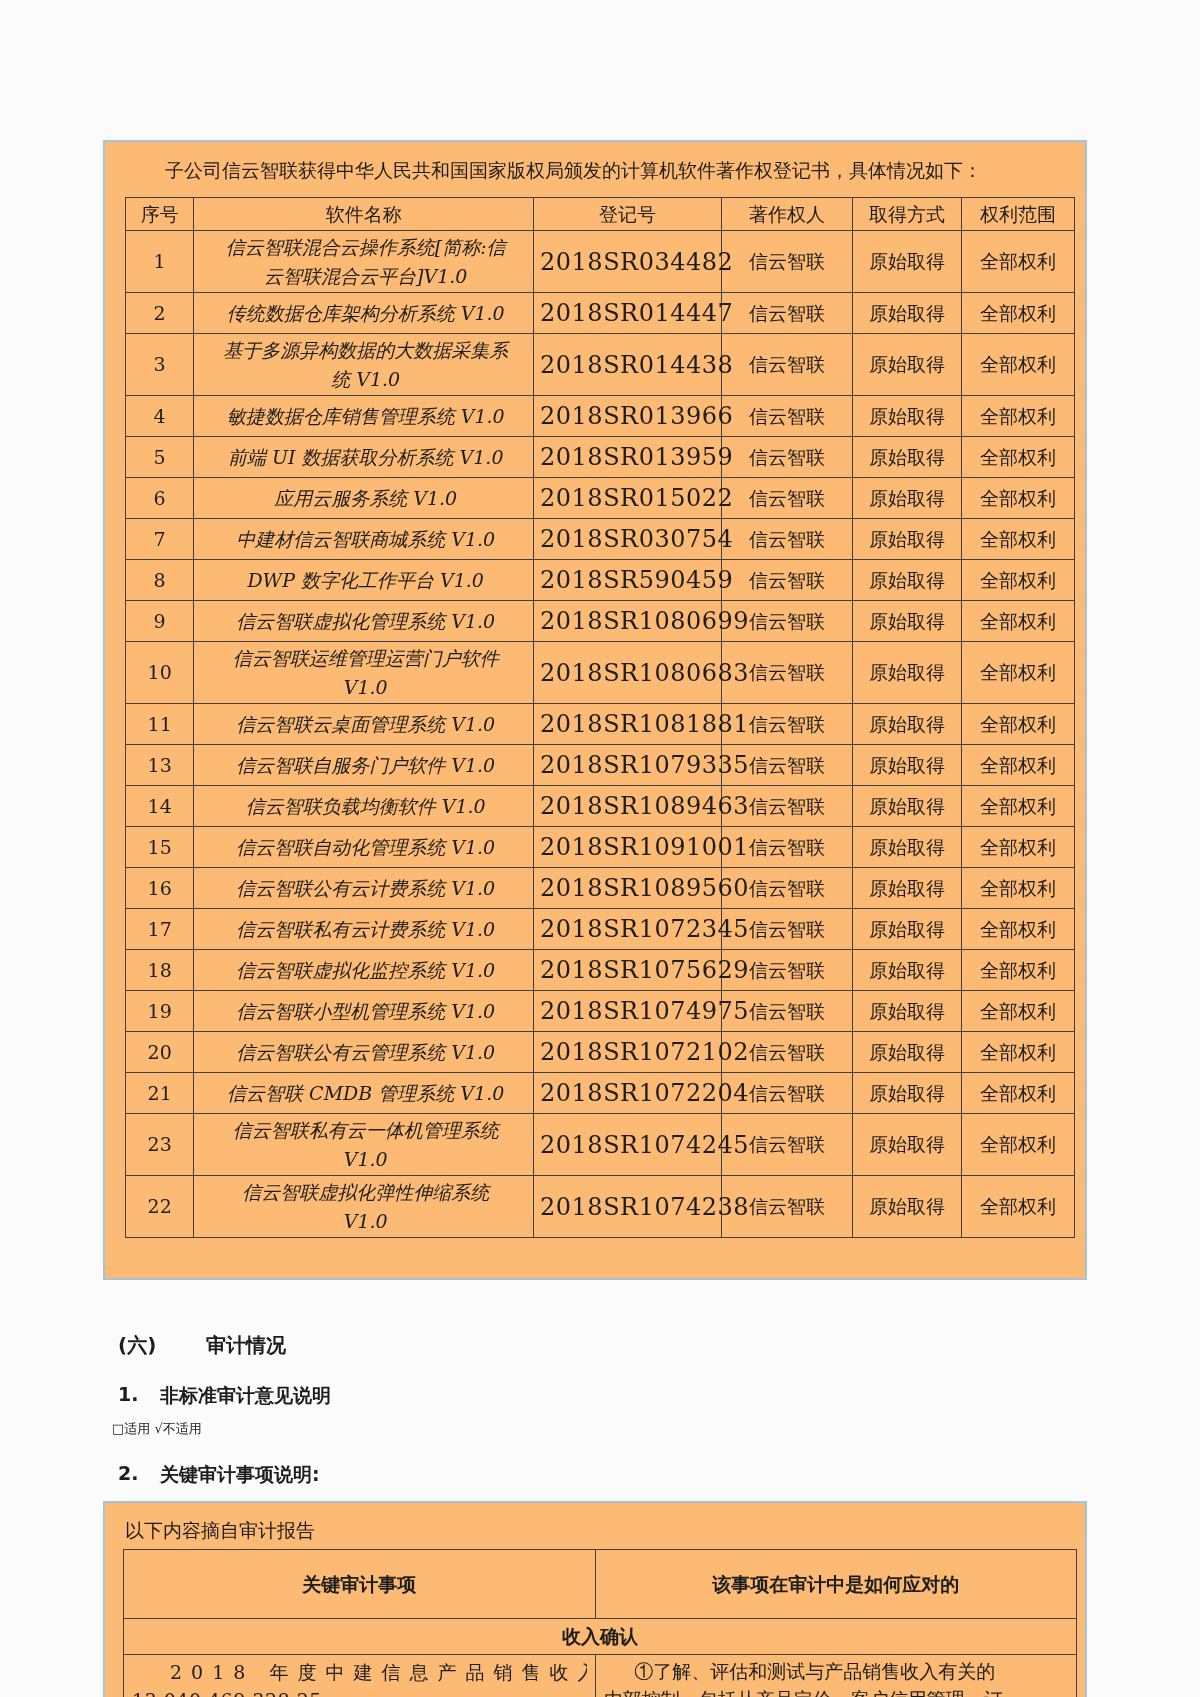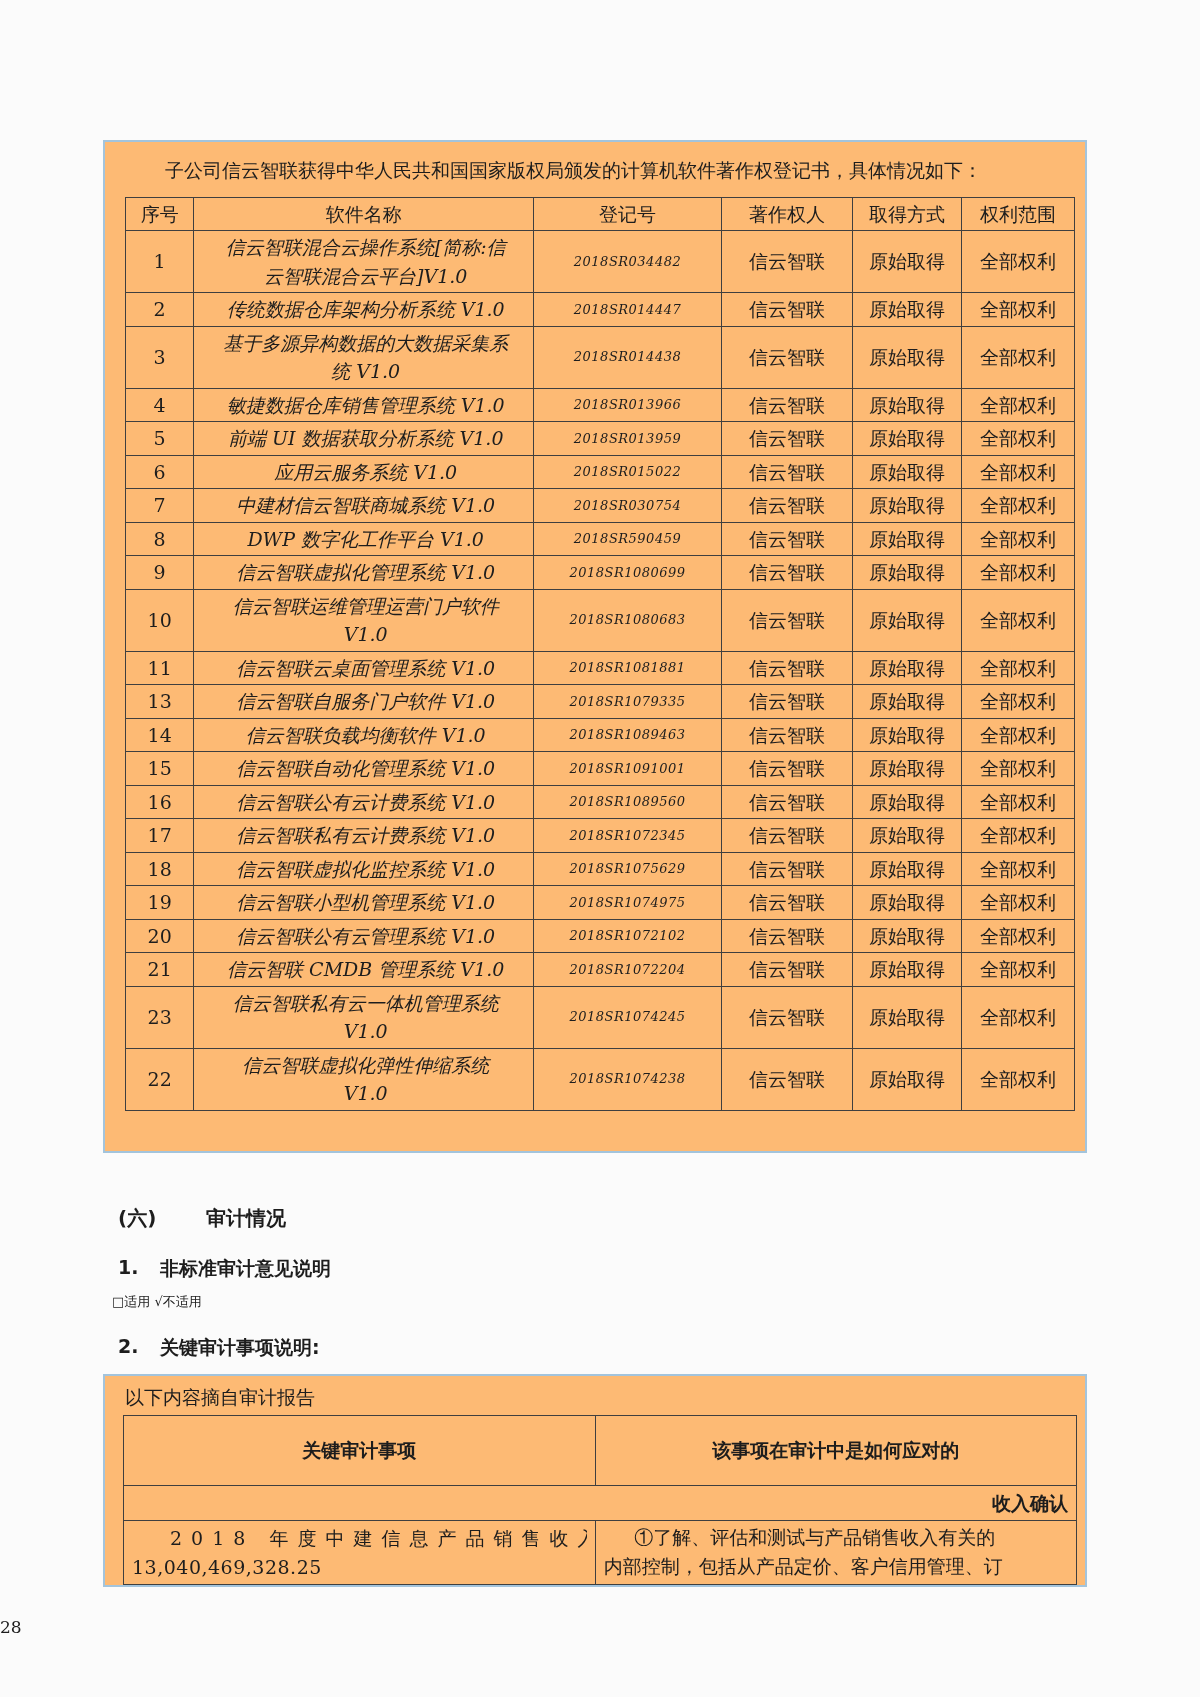--- a/index.html
+++ b/index.html
@@ -40,23 +40,22 @@
     vertical-align: middle;
     font-weight: normal;
   }
   table.reg-table td.col-name {
     text-align: center;
     white-space: pre-line;
     padding-left: 10px;
     font-style: italic;
   }
   table.reg-table td.col-regno {
-    font-size: 13px;
+    font-size: 24px;
     letter-spacing: 0.5px;
-    font-style: italic;
   }
   .heading-row {
     margin: 52px 0 0 118px;
     font-family: "DejaVu Sans", "Liberation Sans", sans-serif;
     font-weight: bold;
     font-size: 20px;
     display: flex;
   }
   .heading-row .num { width: 88px; }
   .sub-heading {
@@ -68,21 +67,21 @@
   }
   .sub-heading .num { width: 42px; }
   .apply-line {
     margin: 11px 0 0 112px;
     font-size: 13px;
   }
   .box2 { margin-top: 13px; padding: 0; }
   .source-note {
     font-size: 19px;
     line-height: 1.45;
-    padding: 8px 10px 4px 20px;
+    padding: 14px 10px 4px 20px;
   }
   table.audit-table {
     width: calc(100% - 26px);
     margin: 0 8px 0 18px;
     border-collapse: collapse;
     font-size: 19px;
     table-layout: fixed;
   }
   table.audit-table th, table.audit-table td {
     border: 1.5px solid #3f3f3f;
@@ -92,21 +91,21 @@
   }
   table.audit-table th {
     font-family: "DejaVu Sans", "Liberation Sans", sans-serif;
     font-weight: bold;
     text-align: center;
     padding: 20px 8px;
   }
   td.revenue-head {
     font-family: "DejaVu Sans", "Liberation Sans", sans-serif;
     font-weight: bold;
-    text-align: right;
+    text-align: center;
     padding-left: 8px;
   }
   td.t2-left .spread {
     text-indent: 2em;
     letter-spacing: 9px;
     white-space: nowrap;
     overflow: hidden;
   }
   td.t2-left .plain { letter-spacing: 0.5px; }
   td.t2-right {

